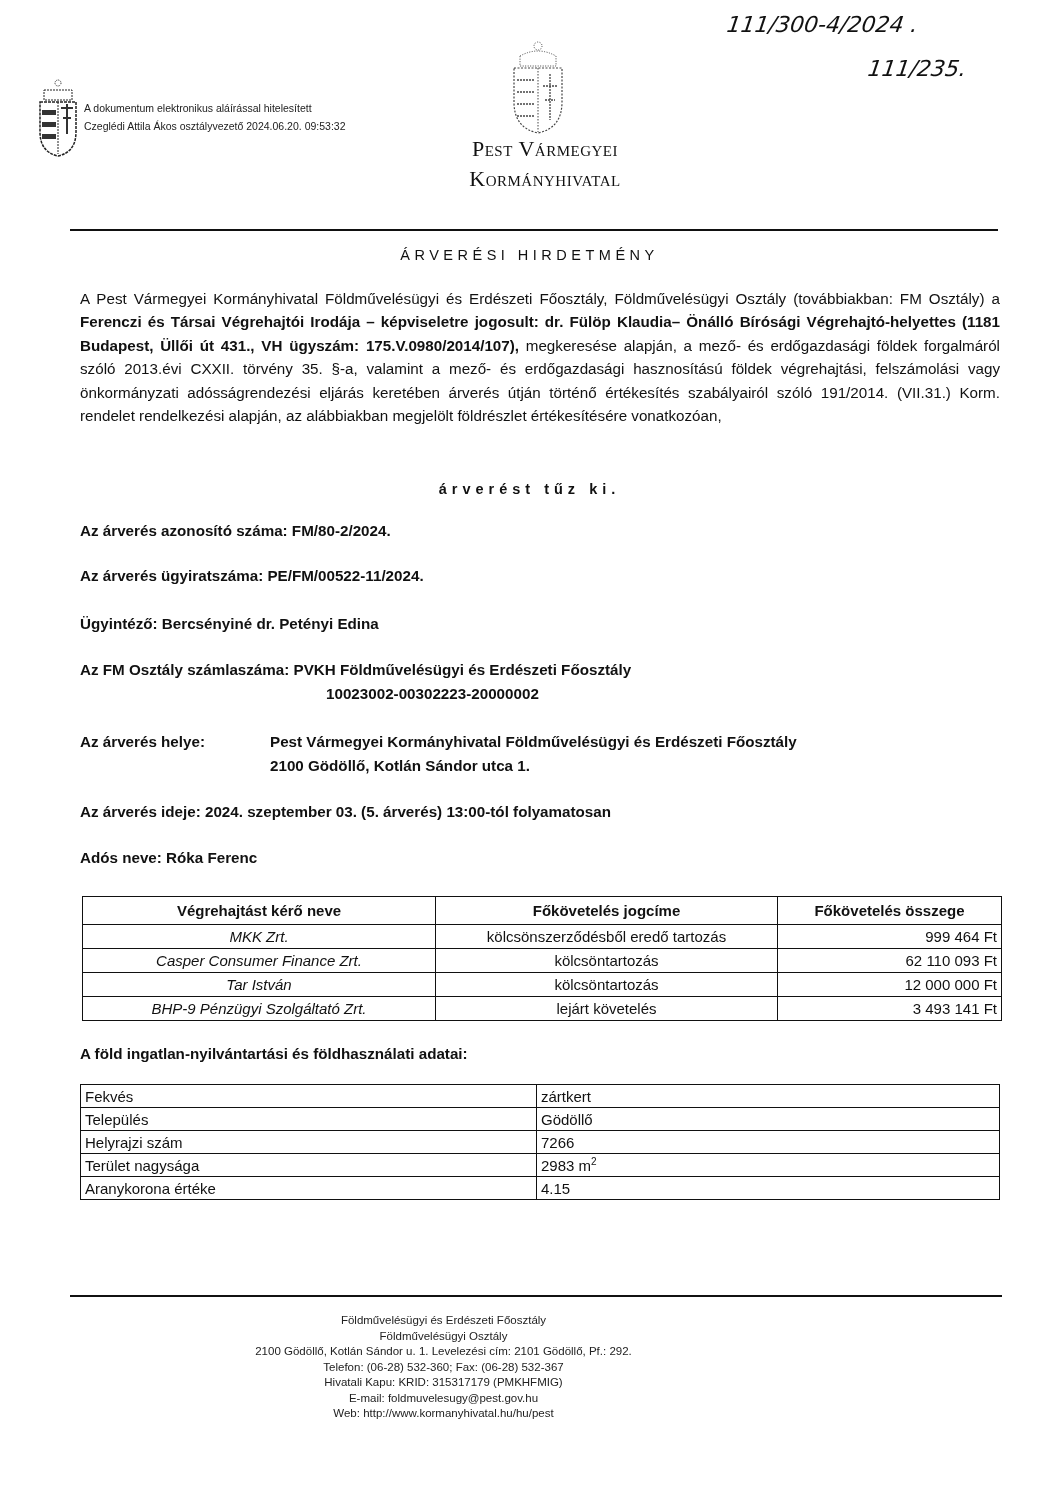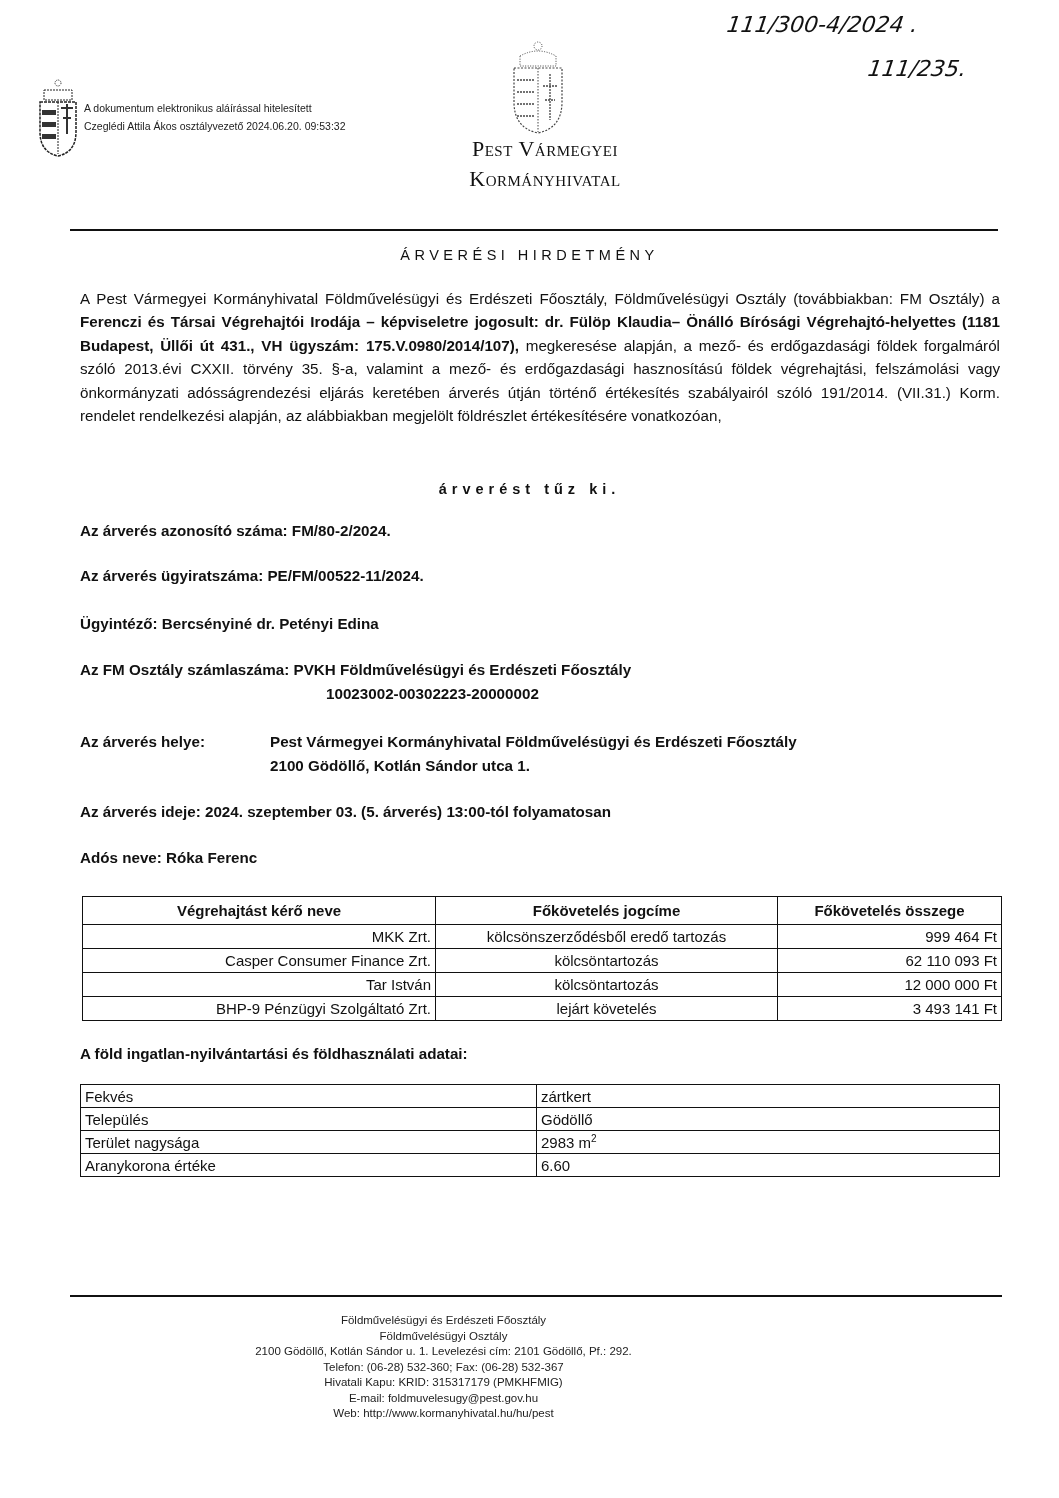--- a/index.html
+++ b/index.html
@@ -27,21 +27,21 @@
   .l-acctnum { left: 326px; top: 685px; font-size: 15.2px; font-weight: bold; }
   .l-place-label { top: 733px; }
   .l-place1 { left: 270px; top: 733px; font-size: 15.2px; font-weight: bold; }
   .l-place2 { left: 270px; top: 757px; font-size: 15.2px; font-weight: bold; }
   .l-time { top: 803px; }
   .l-debtor { top: 849px; }
   table { border-collapse: collapse; font-size: 15px; }
   .t1 { left: 82px; top: 896px; width: 920px; }
   .t1 td, .t1 th { border: 1.5px solid #111; padding: 0 4px; height: 23px; }
   .t1 th { height: 27px; font-weight: bold; }
-  .t1 td.c1 { text-align: right; width: 344px; }
+  .t1 td.c1 { text-align: center; width: 344px; font-style: italic; }
   .t1 td.c2 { text-align: center; width: 333px; }
   .t1 td.c3 { text-align: right; }
   .l-land { top: 1045px; }
   .t2 { left: 80px; top: 1084px; width: 920px; }
   .t2 td { border: 1.5px solid #111; padding: 0 4px; height: 22px; text-align: left; }
   .t2 td.k { width: 447px; }
   sup { font-size: 10px; }
   .hr-foot { left: 70px; top: 1295px; width: 932px; height: 1.5px; background: #111; }
   .footer { left: 0; width: 887px; top: 1313px; text-align: center; font-size: 11.5px; line-height: 15.5px; color: #222; }
 </style>
@@ -132,26 +132,30 @@
   <tbody>
       <tr>
     <td class="k">Fekvés</td>
     <td>zártkert</td>
   </tr>
   <tr>
     <td class="k">Település</td>
     <td>Gödöllő</td>
   </tr>
   <tr>
+    <td class="k">Helyrajzi szám</td>
+    <td>7266</td>
+  </tr>
+  <tr>
     <td class="k">Terület nagysága</td>
     <td><span>2983 m</span><sup>2</sup></td>
   </tr>
   <tr>
     <td class="k">Aranykorona értéke</td>
-    <td>6.60</td>
+    <td>4.15</td>
   </tr>
 </tbody>
   </table>
 
 <div class="abs hr-foot"></div>
 
 <div class="abs footer">
   <div>Földművelésügyi és Erdészeti Főosztály</div>
   <div>Földművelésügyi Osztály</div>
   <div>2100 Gödöllő, Kotlán Sándor u. 1. Levelezési cím: 2101 Gödöllő, Pf.: 292.</div>

